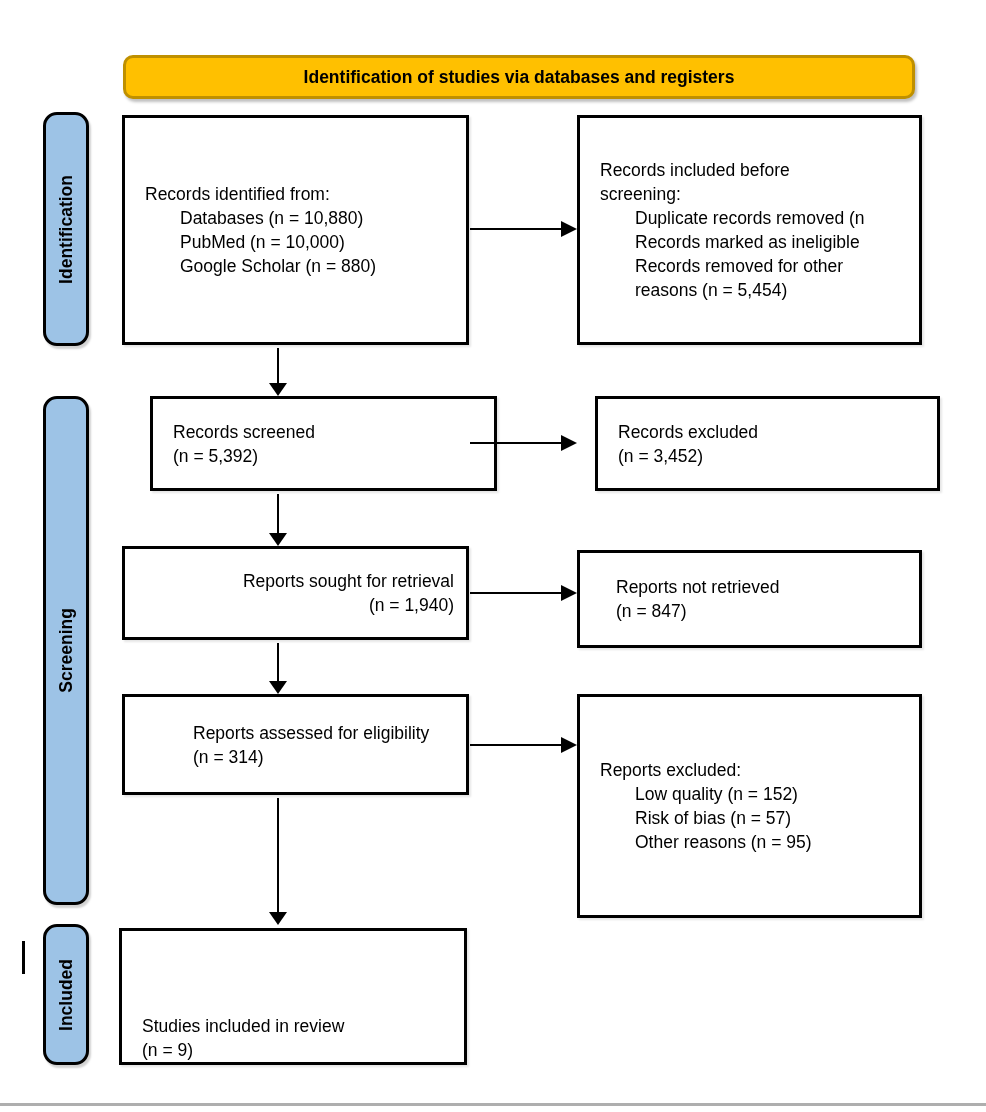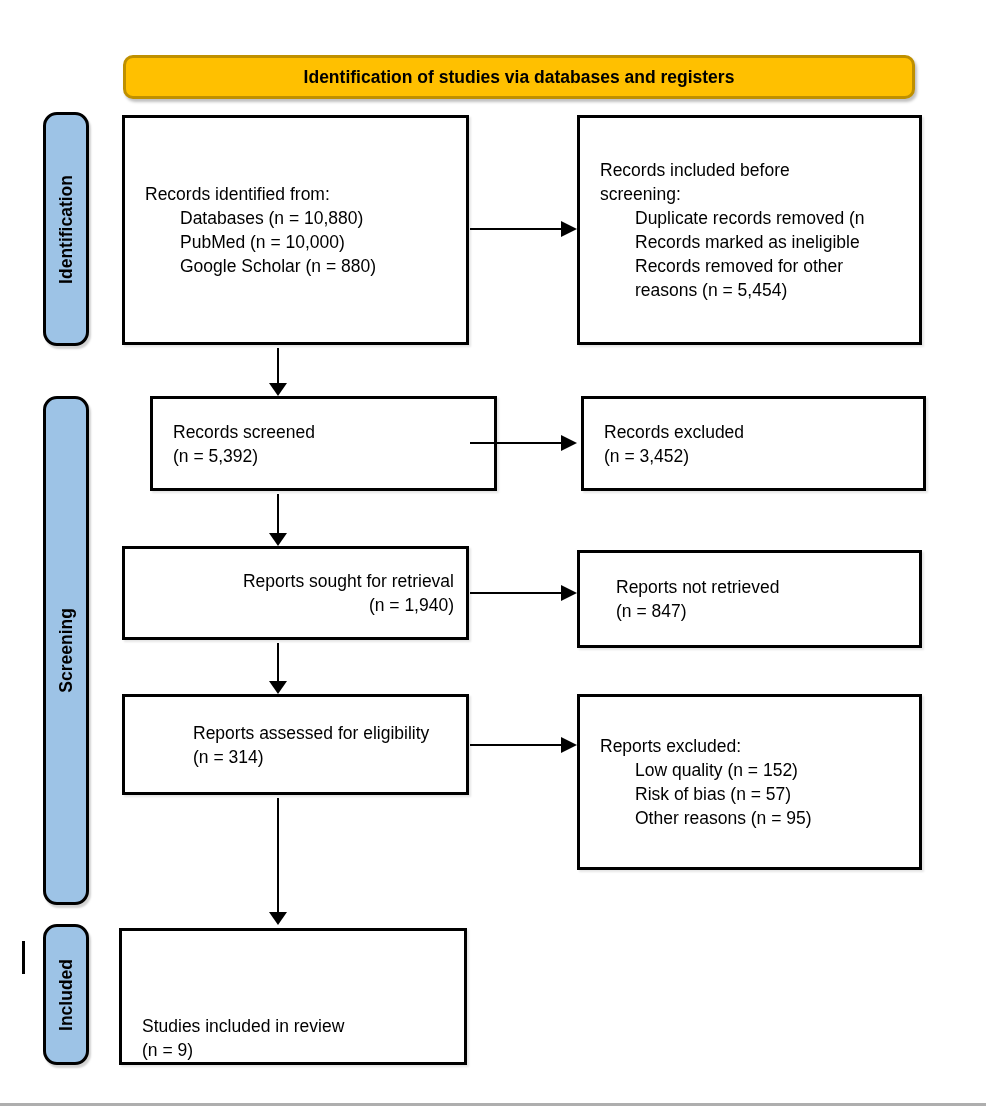--- a/index.html
+++ b/index.html
@@ -72,25 +72,25 @@
     line-height: 24px;
     box-shadow: 2px 2px 2px rgba(0,0,0,0.10);
   }
   .flow-box .box-lines { padding-left: 20px; padding-right: 12px; }
   .box-line { white-space: nowrap; }
   .box-line.indent { padding-left: 35px; }
 
   #box-records-identified   { left: 122px; top: 115px; width: 347px; height: 230px; }
   #box-records-removed      { left: 577px; top: 115px; width: 345px; height: 230px; }
   #box-records-screened     { left: 122px; top: 396px; width: 347px; height: 95px; margin-left: 28px; }
-  #box-records-excluded     { left: 581px; top: 396px; width: 345px; height: 95px; }
+  #box-records-excluded     { left: 595px; top: 396px; width: 345px; height: 95px; }
   #box-reports-sought       { left: 122px; top: 546px; width: 347px; height: 94px; text-align: right; }
   #box-reports-not-retrieved{ left: 577px; top: 550px; width: 345px; height: 98px; padding-left: 16px; }
   #box-reports-assessed     { left: 122px; top: 694px; width: 347px; height: 101px; padding-left: 48px; }
-  #box-reports-excluded     { left: 577px; top: 694px; width: 345px; height: 176px; }
+  #box-reports-excluded     { left: 577px; top: 694px; width: 345px; height: 224px; }
   #box-studies-included     { left: 119px; top: 928px; width: 348px; height: 137px; justify-content: flex-end; }
 
   
   .h-arrow {
     position: absolute;
     height: 2px;
     background: #000000;
   }
   .h-arrow::after {
     content: '';

